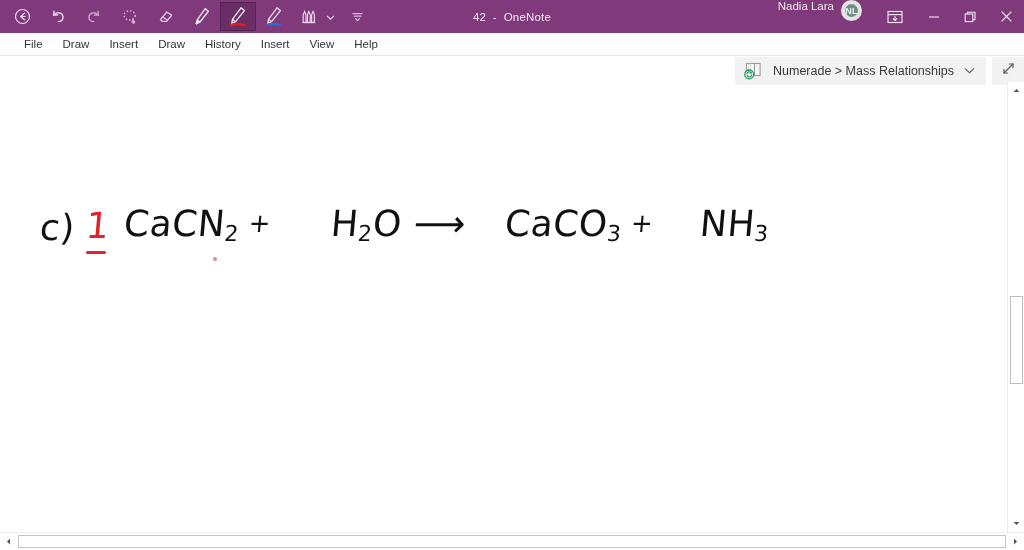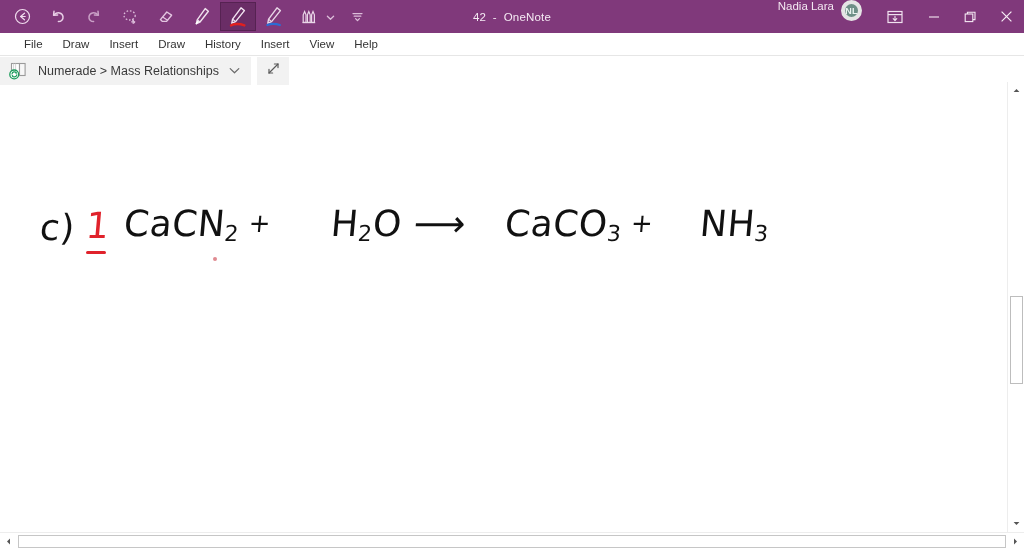--- a/index.html
+++ b/index.html
@@ -69,21 +69,21 @@
     font-size: 11.5px; color: #333333;
     padding: 0 10px; height: 23px;
     display: flex; align-items: center; white-space: nowrap;
   }
   .menu-item:first-child { margin-left: 6px; }
 
   
   .crumbstrip {
     position: absolute; left: 0; top: 56px; width: 1024px; height: 29px;
     background: #ffffff;
-    display: flex; align-items: center; 
+    display: flex; align-items: center; justify-content: flex-end;
   }
   .crumbbox {
     display: flex; align-items: center; height: 28px;
     background: #f2f2f2; padding: 0 6px 0 8px;
   }
   .nbicon { position: relative; width: 22px; height: 20px; margin-right: 8px; }
   .crumb-text { font-size: 12.5px; color: #3a3a3a; white-space: nowrap; }
   .crumb-chev { margin-left: 9px; margin-right: 4px; display: flex; align-items: center; }
   .expand-btn {
     width: 32px; height: 28px; margin-left: 6px;

